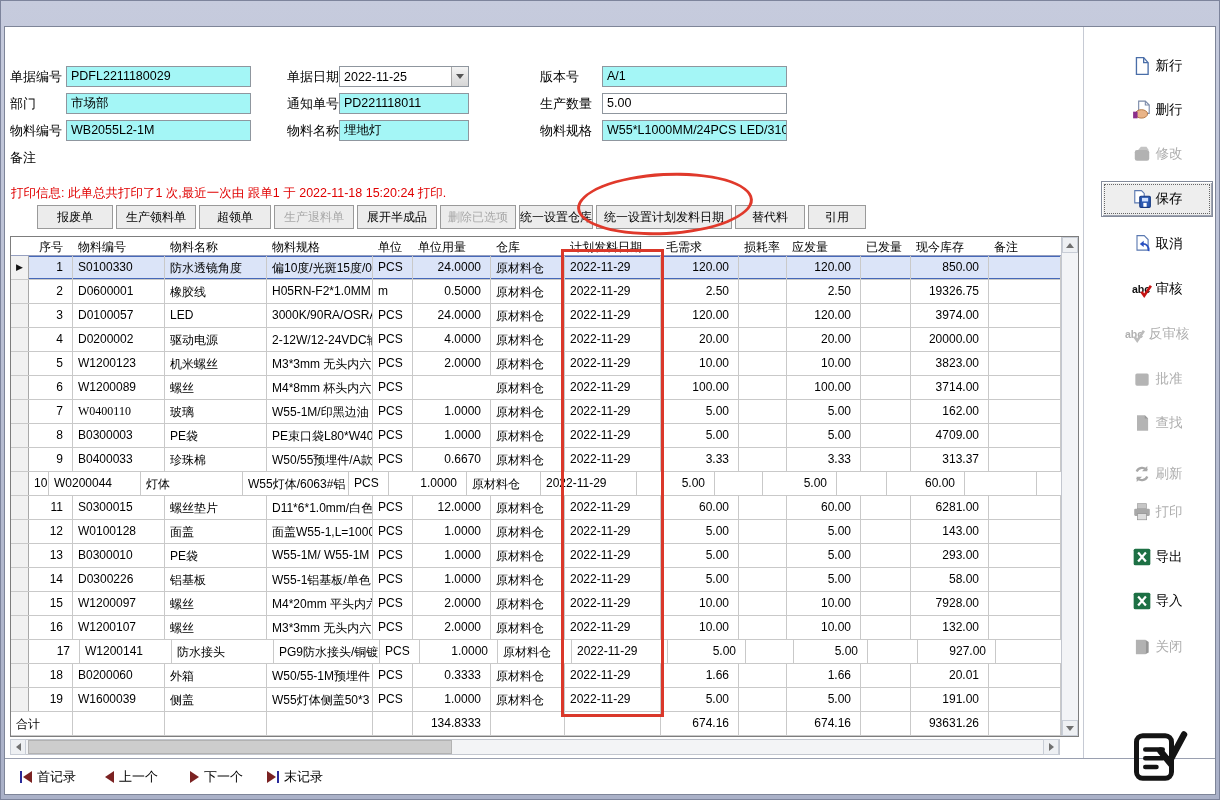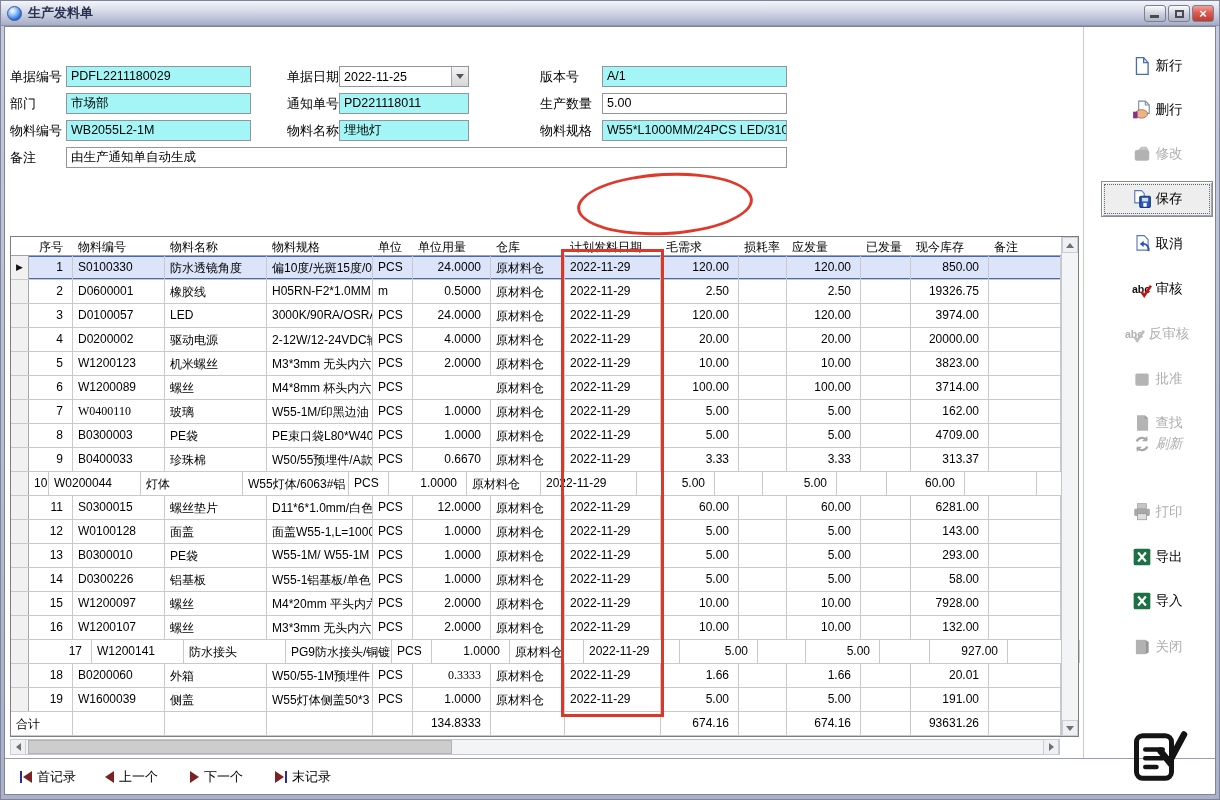--- a/index.html
+++ b/index.html
@@ -100,35 +100,20 @@
   
   .red-ellipse { position:absolute; left:572px; top:146px; width:176px; height:62px;
     border:3px solid #e0392b; border-radius:50%; transform:rotate(-3deg); z-index:40; pointer-events:none; }
   .red-rect { position:absolute; left:556px; top:222px; width:103px; height:468px;
     border:3px solid #da382a; z-index:40; pointer-events:none; }
 </style>
 </head>
 <body>
 
 <div class="window">
-  <div class="titlebar">
-    <span class="app-icon"></span>
-    <span class="title-text">生产发料单</span>
-    <div class="win-controls">
-      <span class="win-btn">
-          <span class="glyph-min"></span>
-        </span>
-      <span class="win-btn">
-          <span class="glyph-max"></span>
-        </span>
-      <span class="win-btn close">
-          <span class="glyph-x">×</span>
-        </span>
-    </div>
-  </div>
 
   <div class="client">
 
     <span class="flabel" style="left:5px;top:39px">单据编号</span>
     <div class="ffield cyan" style="left:61px;top:39px;width:185px">PDFL2211180029</div>
     <span class="flabel" style="left:282px;top:39px">单据日期</span>
     <div class="dropdown" style="left:334px;top:39px;width:130px">
       <span class="dd-value">2022-11-25</span>
       <span class="dd-btn">
           <span class="dd-arrow"></span>
@@ -145,23 +130,35 @@
     <div class="ffield" style="left:597px;top:66px;width:185px">5.00</div>
 
     <span class="flabel" style="left:5px;top:93px">物料编号</span>
     <div class="ffield cyan" style="left:61px;top:93px;width:185px">WB2055L2-1M</div>
     <span class="flabel" style="left:282px;top:93px">物料名称</span>
     <div class="ffield cyan" style="left:334px;top:93px;width:130px">埋地灯</div>
     <span class="flabel" style="left:535px;top:93px">物料规格</span>
     <div class="ffield cyan" style="left:597px;top:93px;width:185px">W55*L1000MM/24PCS LED/310</div>
 
     <span class="flabel" style="left:5px;top:120px">备注</span>
-    <div class="ffield" style="left:61px;top:120px;width:721px">由生产通知单自动生成</div>
-
-
+
+    <div class="print-info">打印信息: 此单总共打印了1 次,最近一次由 跟单1 于 2022-11-18 15:20:24  打印.</div>
+
+    <div class="toolbar" id="toolbar">
+        <div class="tb-btn" style="width: 76px;">报废单</div>
+        <div class="tb-btn" style="width: 80px;">生产领料单</div>
+        <div class="tb-btn" style="width: 72px;">超领单</div>
+        <div class="tb-btn disabled" style="width: 80px;">生产退料单</div>
+        <div class="tb-btn" style="width: 80px;">展开半成品</div>
+        <div class="tb-btn disabled" style="width: 76px;">删除已选项</div>
+        <div class="tb-btn" style="width: 74px;">统一设置仓库</div>
+        <div class="tb-btn" style="width: 136px;">统一设置计划发料日期</div>
+        <div class="tb-btn" style="width: 70px;">替代料</div>
+        <div class="tb-btn" style="width: 58px;">引用</div>
+      </div>
 
     <div class="grid">
       <div class="g-header" id="grid-header">
           <div class="g-hcell" style="width: 18px;"></div>
           <div class="g-hcell" style="width: 44px; text-align: center;">序号</div>
           <div class="g-hcell" style="width: 92px;">物料编号</div>
           <div class="g-hcell" style="width: 102px;">物料名称</div>
           <div class="g-hcell" style="width: 106px;">物料规格</div>
           <div class="g-hcell" style="width: 40px;">单位</div>
           <div class="g-hcell" style="width: 78px;">单位用量</div>
@@ -442,21 +439,21 @@
             <div class="g-cell" style="width: 96px;">2022-11-29</div>
             <div class="g-cell r" style="width: 78px;">10.00</div>
             <div class="g-cell" style="width: 48px;"></div>
             <div class="g-cell r" style="width: 74px;">10.00</div>
             <div class="g-cell" style="width: 50px;"></div>
             <div class="g-cell r" style="width: 78px;">132.00</div>
             <div class="g-cell" style="width: 72px;"></div>
           </div>
           <div class="g-row">
             <div class="g-cell ind" style="width: 18px;"></div>
-            <div class="g-cell r" style="width: 63px;">17</div>
+            <div class="g-cell r" style="width: 51px;">17</div>
             <div class="g-cell" style="width: 92px;">W1200141</div>
             <div class="g-cell" style="width: 102px;">防水接头</div>
             <div class="g-cell" style="width: 106px;">PG9防水接头/铜镀</div>
             <div class="g-cell" style="width: 40px;">PCS</div>
             <div class="g-cell r" style="width: 78px;">1.0000</div>
             <div class="g-cell" style="width: 74px;">原材料仓</div>
             <div class="g-cell" style="width: 96px;">2022-11-29</div>
             <div class="g-cell r" style="width: 78px;">5.00</div>
             <div class="g-cell" style="width: 48px;"></div>
             <div class="g-cell r" style="width: 74px;">5.00</div>
@@ -464,21 +461,21 @@
             <div class="g-cell r" style="width: 78px;">927.00</div>
             <div class="g-cell" style="width: 72px;"></div>
           </div>
           <div class="g-row">
             <div class="g-cell ind" style="width: 18px;"></div>
             <div class="g-cell r" style="width: 44px;">18</div>
             <div class="g-cell" style="width: 92px;">B0200060</div>
             <div class="g-cell" style="width: 102px;">外箱</div>
             <div class="g-cell" style="width: 106px;">W50/55-1M预埋件</div>
             <div class="g-cell" style="width: 40px;">PCS</div>
-            <div class="g-cell r" style="width: 78px; font-family: Liberation Serif, serif;">0.3333</div>
+            <div class="g-cell r" style="width: 78px;">0.3333</div>
             <div class="g-cell" style="width: 74px;">原材料仓</div>
             <div class="g-cell" style="width: 96px;">2022-11-29</div>
             <div class="g-cell r" style="width: 78px;">1.66</div>
             <div class="g-cell" style="width: 48px;"></div>
             <div class="g-cell r" style="width: 74px;">1.66</div>
             <div class="g-cell" style="width: 50px;"></div>
             <div class="g-cell r" style="width: 78px;">20.01</div>
             <div class="g-cell" style="width: 72px;"></div>
           </div>
           <div class="g-row">
@@ -549,21 +546,21 @@
             <span class="ntri-l"></span>
           </span>
           <span>上一个</span>
         </div>
         <div class="nav-item" style="left: 185px;">
           <span style="display: inline-flex; align-items: center; gap: 1px;">
             <span class="ntri-r"></span>
           </span>
           <span>下一个</span>
         </div>
-        <div class="nav-item" style="left: 270px;">
+        <div class="nav-item" style="left: 262px;">
           <span style="display: inline-flex; align-items: center; gap: 1px;">
             <span class="ntri-r"></span>
             <span class="nav-bar"></span>
           </span>
           <span>末记录</span>
         </div>
       </div>
 
     <div class="vsep"></div>
     <div id="sidebar">
@@ -645,21 +642,21 @@
         </div>
         <div class="sb-item disabled" style="top: 383px;">
           <span class="sb-ic">
             <svg viewBox="0 0 18 18">
               <path d="M4.5 2h7l3 3v11h-10z" fill="#b4b4b4"></path>
               <path d="M11.5 2v3h3z" fill="#9a9a9a"></path>
             </svg>
           </span>
           <span>查找</span>
         </div>
-        <div class="sb-item disabled" style="top: 404px; font-style: italic;">
+        <div class="sb-item disabled" style="top: 434px;">
           <span class="sb-ic">
             <svg viewBox="0 0 18 18">
               <path d="M13.5 5.5A5.5 5.5 0 0 0 4.2 6.8" fill="none" stroke="#a8a8a8" stroke-width="2"></path>
               <path d="M13.8 1.8v4.8H9z" fill="#a8a8a8"></path>
               <path d="M4.5 12.5a5.5 5.5 0 0 0 9.3-1.3" fill="none" stroke="#a8a8a8" stroke-width="2"></path>
               <path d="M4.2 16.2v-4.8H9z" fill="#a8a8a8"></path>
             </svg>
           </span>
           <span>刷新</span>
         </div>

